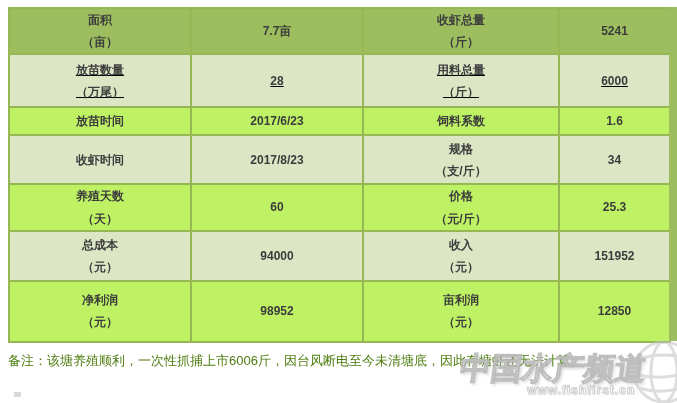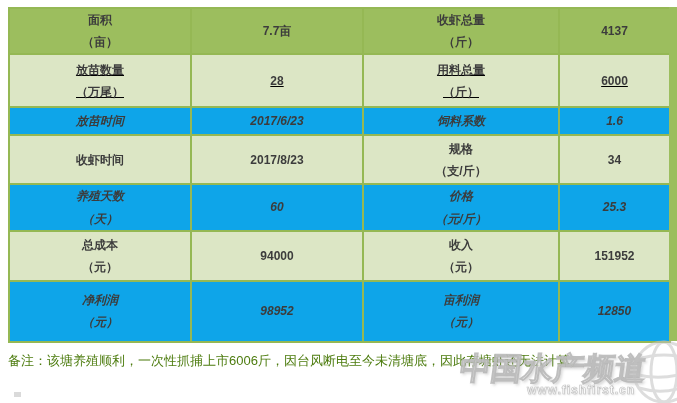--- a/index.html
+++ b/index.html
@@ -7,21 +7,21 @@
   #page{position:relative;width:677px;height:403px;background:#ffffff;overflow:hidden;}
 
   
   #farm-table{position:absolute;left:8px;top:7px;border-collapse:collapse;table-layout:fixed;width:661px;}
   #farm-table td{border:2px solid #95b854;text-align:center;vertical-align:middle;
                  font-size:12px;font-weight:bold;color:#3c3c3c;padding:0;}
   #farm-table .line{line-height:1.85;}
   #farm-table .line:empty{display:none;}
   tr.header-row td{background:#9cbe5e;color:#fdfdf8;}
   tr.shade-row td{background:#dce6c5;}
-  tr.plain-row td{background:#0ea5e9;font-style:italic;}
+  tr.plain-row td{background:#bef264;}
   tr.r1{height:46px;} tr.r2{height:53px;text-decoration:underline;} tr.r3{height:28px;} tr.r4{height:49px;}
   tr.r5{height:36px;} tr.r6{height:50px;} tr.r7{height:61px;}
 
   
   #right-strip{position:absolute;left:669px;top:7px;width:8px;height:334px;background:#9cbe5e;}
 
   
   #note{position:absolute;left:8px;top:352px;width:640px;font-size:13px;color:#4d7c0f;}
 
   
@@ -61,21 +61,21 @@
             <div class="line">（亩）</div>
           </td>
         <td>
             <div class="line">7.7亩</div>
           </td>
         <td>
             <div class="line">收虾总量</div>
             <div class="line">（斤）</div>
           </td>
         <td>
-            <div class="line">4137</div>
+            <div class="line">5241</div>
           </td>
       </tr>
       <tr class="shade-row r2">
         <td>
             <div class="line">放苗数量</div>
             <div class="line">（万尾）</div>
           </td>
         <td>
             <div class="line">28</div>
           </td>

